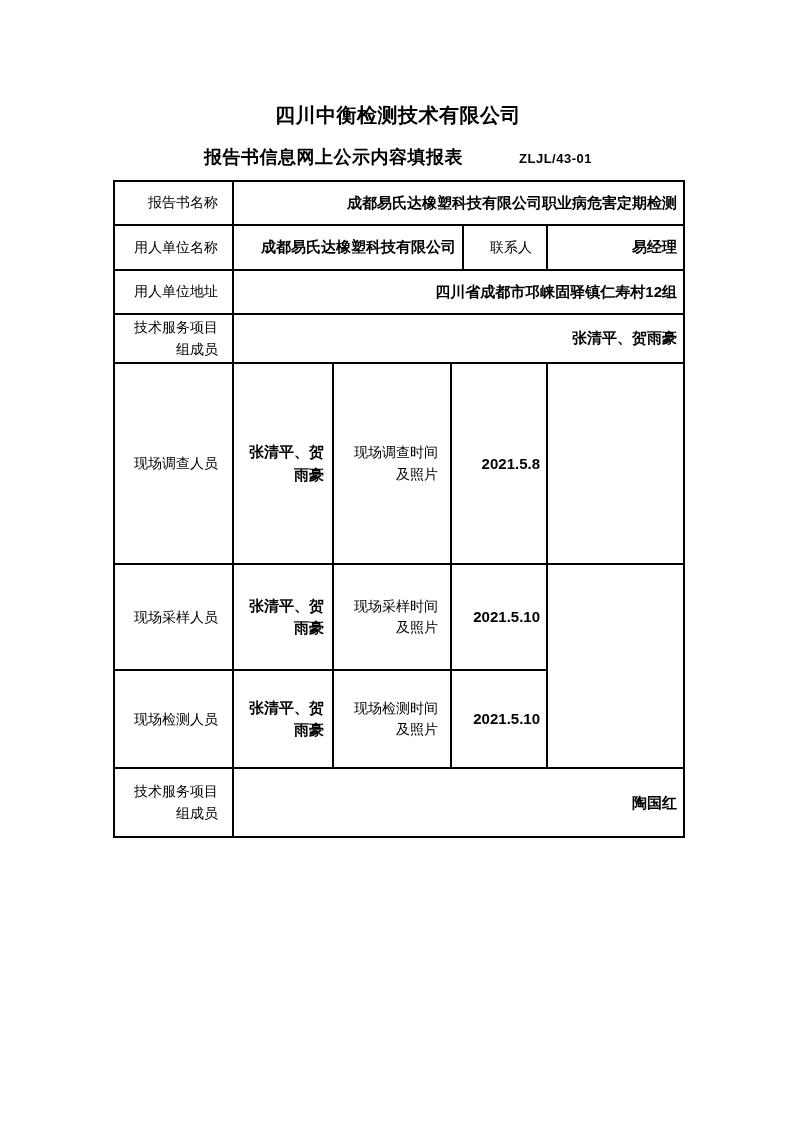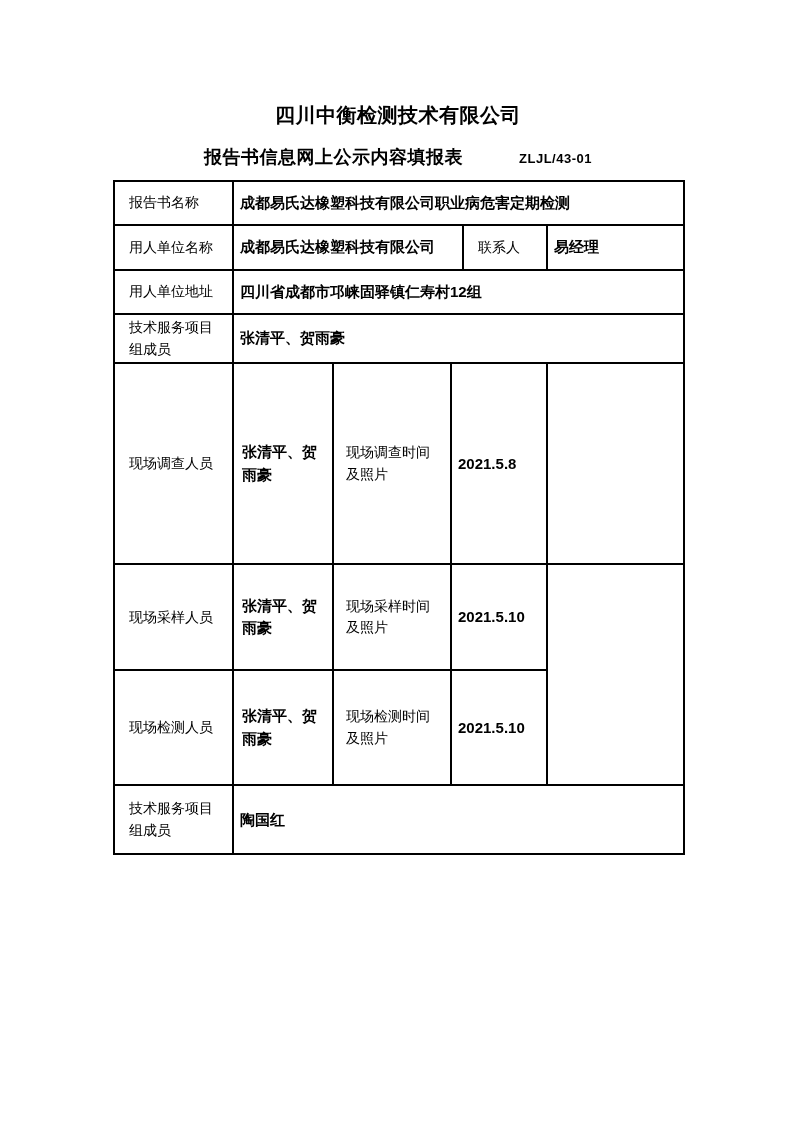--- a/index.html
+++ b/index.html
@@ -46,21 +46,21 @@
     text-align: center;
   }
   table.form {
     border-collapse: collapse;
     table-layout: fixed;
     width: 572px;
     margin-top: 11px;
   }
   table.form td {
     border: 2px solid #000000;
-    text-align: left;
+    text-align: right;
     vertical-align: middle;
     font-size: 15px;
     font-weight: bold;
     line-height: 1.5;
     padding: 2px 6px;
     overflow: hidden;
   }
   table.form td.lbl {
     font-weight: normal;
     font-size: 14px;
@@ -76,21 +76,21 @@
   }
   table.form td.names {
     padding: 2px 8px;
   }
   tr.r1 { height: 44px; }
   tr.r2 { height: 45px; }
   tr.r3 { height: 44px; }
   tr.r4 { height: 38px; }
   tr.r5 { height: 201px; }
   tr.r6 { height: 106px; }
-  tr.r7 { height: 115px; border-radius: 19px; }
+  tr.r7 { height: 98px; border-radius: 19px; }
   tr.r8 { height: 69px; }
 </style>
 </head>
 <body>
 
 <div class="doc">
 
   <div class="company-title">四川中衡检测技术有限公司</div>
 
   <div class="subtitle-row">

